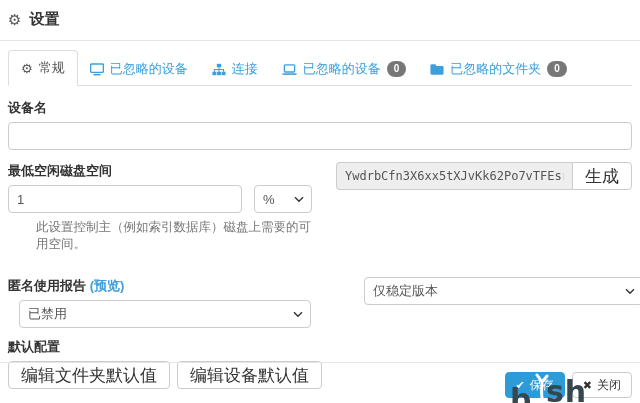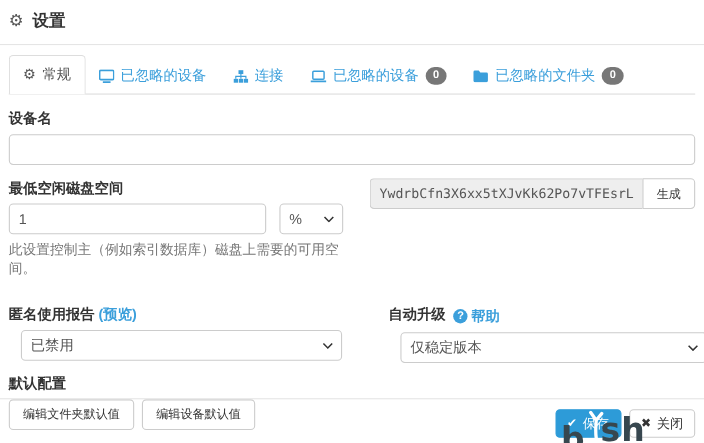--- a/index.html
+++ b/index.html
@@ -37,28 +37,28 @@
   .col-l { width:310px; margin-right:18px; }
   .col-r { width:296px; }
   .inline-pair { display:flex; gap:12px; }
   .inline-pair input.text { width:234px; }
   .selectbox { position:relative; height:28px; border:1px solid #ccc; border-radius:4px;
                background:#fff; font-size:13px; color:#555; display:flex; align-items:center;
                padding:0 22px 0 8px; cursor:pointer; }
   .selectbox .chev { position:absolute; right:7px; top:50%; transform:translateY(-58%); }
   .sel-unit { width:58px; }
   .sel-full { width:100%;margin-left:11px; }
-  .help-text { margin-top:6px; font-size:12.5px; color:#767676; }
+  .help-text { margin-top:6px; font-size:12.5px; color:#767676;margin-left:28px; }
   .input-group { display:flex; width:100%; }
   .input-group input.apikey { flex:1; height:28px; border:1px solid #ccc; border-right:none;
       border-radius:4px 0 0 4px; background:#eee; color:#555; padding:0 8px;
       font-family:"DejaVu Sans Mono","Liberation Mono",monospace; font-size:12px; outline:none; }
   .btn { display:inline-flex; align-items:center; gap:5px; justify-content:center;
          background:#fff; border:1px solid #ccc; border-radius:4px; color:#333;
-         font-size:11px; padding:0 12px; height:28px; cursor:pointer;
+         font-size:17px; padding:0 12px; height:28px; cursor:pointer;
          font-family:"Liberation Sans",sans-serif; }
   .btn-attach { border-radius:0 4px 4px 0; }
   .row3 { display:flex; margin-top:24px;gap:35px; }
   .row4 { margin-top:10px; }
   .defaults-btns { display:flex; gap:7px; margin-top:3px; }
 
   
   .modal-footer { position:absolute; left:0; top:362px; width:640px; height:41px;
                   border-top:1px solid #e5e5e5; display:flex; justify-content:flex-end;
                   align-items:flex-start; gap:7px; padding:9px 8px 0 0; }
@@ -177,27 +177,20 @@
         <div class="selectbox sel-full">
           <span>已禁用</span>
           <span class="chev">
             <svg width="10" height="6" viewBox="0 0 10 6">
                 <path d="M1 1 L5 5 L9 1" stroke="#333" stroke-width="1.4" fill="none"></path>
               </svg>
           </span>
         </div>
       </div>
       <div class="col-r">
-        <div class="ctl-label">
-          <span>自动升级</span>&nbsp;
-          <span class="help-lnk">
-              <span class="qmark">?</span>
-              <span>帮助</span>
-            </span>
-        </div>
         <div class="selectbox sel-full">
           <span>仅稳定版本</span>
           <span class="chev">
             <svg width="10" height="6" viewBox="0 0 10 6">
                 <path d="M1 1 L5 5 L9 1" stroke="#333" stroke-width="1.4" fill="none"></path>
               </svg>
           </span>
         </div>
       </div>
     </div>

